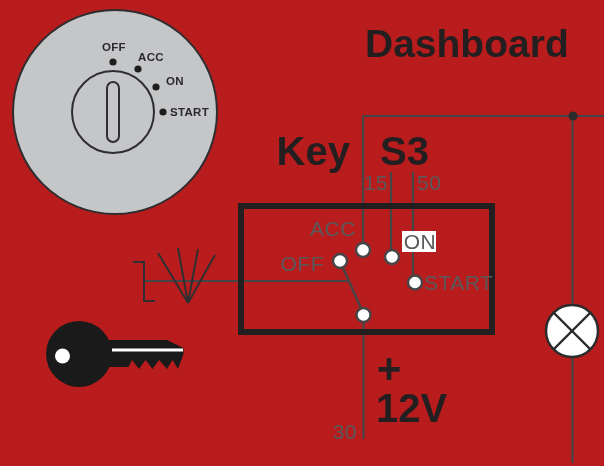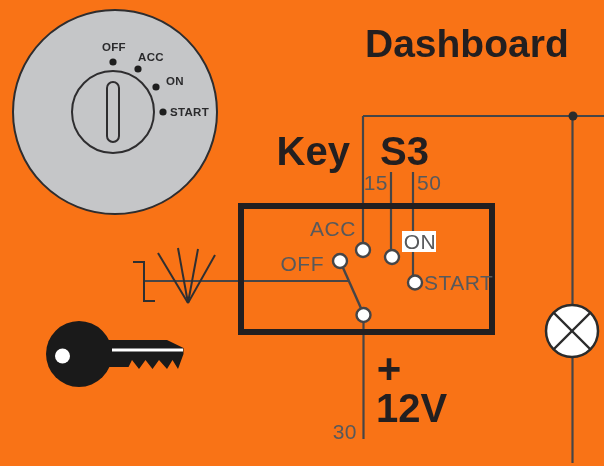--- a/index.html
+++ b/index.html
@@ -1,20 +1,20 @@
 <!DOCTYPE html>
 <html><head>
 <meta charset="utf-8">
 <style>
   html,body{margin:0;padding:0;}
   body{
     width:604px;height:466px;background:#ffffff;overflow:hidden;
     font-family:"Liberation Sans", sans-serif;
   }
-  .stage{position:relative;width:604px;height:466px;background:#f97316;}
+  .stage{position:relative;width:604px;height:466px;background:#b91c1c;}
   svg{position:absolute;left:0;top:0;}
   text{font-family:"Liberation Sans", sans-serif;}
   .label-gray{fill:#58595b;font-size:21px;letter-spacing:0.5px;}
   .label-small{fill:#2a2a2c;font-size:11.5px;font-weight:bold;letter-spacing:0.3px;}
   .ink-bold{fill:#231f20;font-weight:bold;}
 </style>
 </head>
 <body>
 
 <div class="stage">

